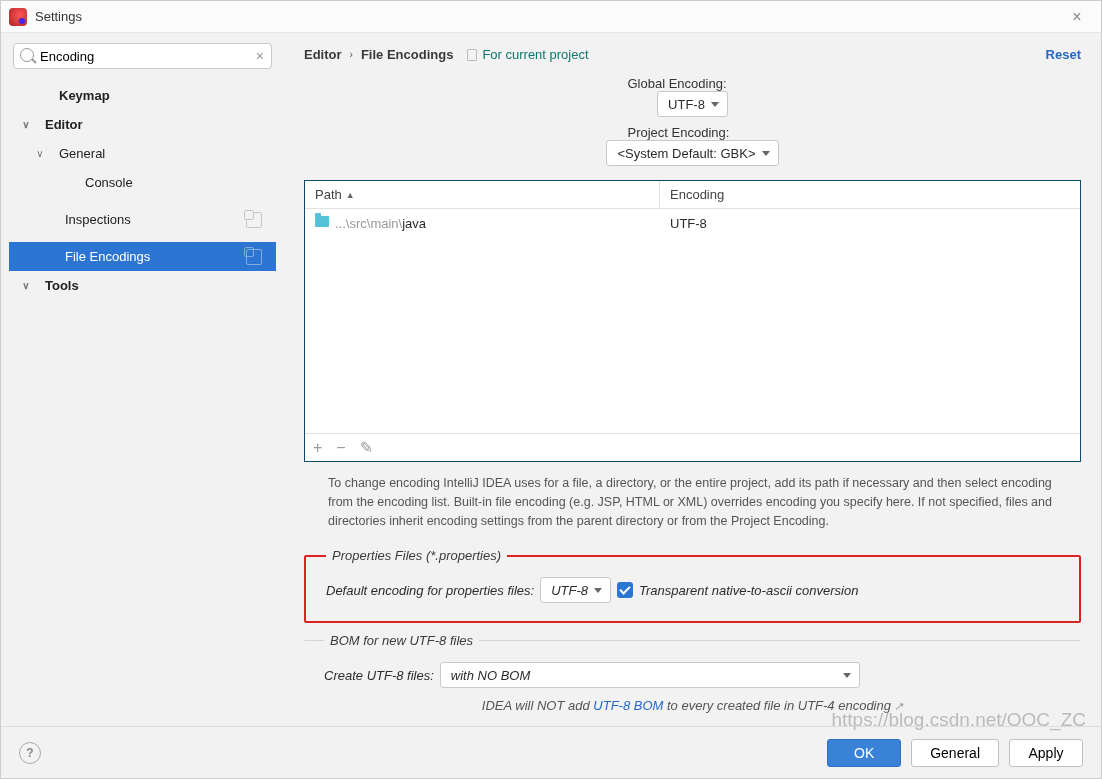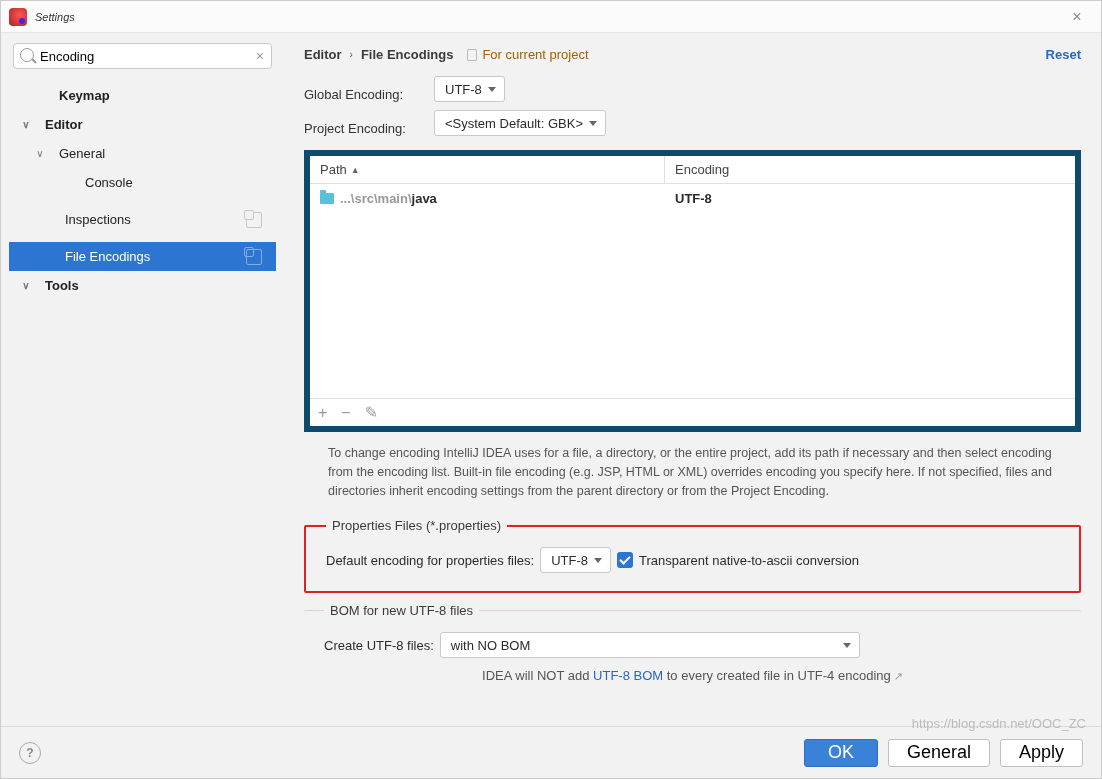--- a/index.html
+++ b/index.html
@@ -1,21 +1,21 @@
 <!DOCTYPE html>
 <html><head>
 <meta charset="utf-8">
 <style>
 * { box-sizing: border-box; margin: 0; padding: 0; }
 body { font-family: "Segoe UI", Arial, sans-serif; font-size: 13px; color: #2b2b2b; background: #f2f2f2; width: 1102px; height: 779px; overflow: hidden; }
 .dialog { width: 1102px; height: 779px; background: #f2f2f2; display: flex; flex-direction: column; border: 1px solid #ccc; }
 .titlebar { height: 32px; display: flex; align-items: center; padding: 0 8px; background: #fbfbfb; border-bottom: 1px solid #e6e6e6; }
 .titlebar .icon { width: 18px; height: 18px; background: radial-gradient(circle at 60% 40%, #f55, #a22); border-radius: 4px; margin-right: 8px; position: relative; }
 .titlebar .icon::after { content: ""; position: absolute; width: 6px; height: 6px; background: #42e; border-radius: 50%; top: 10px; left: 10px; }
-.titlebar .title { flex: 1; color: #333; font-size: 11px; font-style: italic; }
+.titlebar .title { flex: 1; color: #333; font-size: 13px; }
 .titlebar .close { width: 32px; text-align: center; color: #888; font-size: 16px; cursor: pointer; }
 .body { flex: 1; display: flex; overflow: hidden; }
 .sidebar { width: 283px; display: flex; flex-direction: column; padding: 10px 8px 8px 8px; }
 .search-wrap { padding: 0 4px 6px 4px; }
 .search { position: relative; }
 .search input { width: 100%; height: 26px; border: 1px solid #c9c9c9; border-radius: 4px; padding: 0 24px 0 26px; font-size: 13px; outline: none; background: #fff; }
 .search .mag { position: absolute; left: 7px; top: 5px; width: 14px; height: 14px; border: 1.5px solid #999; border-radius: 50%; }
 .search .mag::after { content: ""; position: absolute; width: 6px; height: 1.5px; background: #999; transform: rotate(45deg); top: 11px; left: 10px; }
 .search .clear { position: absolute; right: 8px; top: 5px; color: #999; font-size: 14px; cursor: pointer; }
 .tree { flex: 1; overflow: auto; padding-top: 6px; }
@@ -27,59 +27,59 @@
 .tree-row .copy { width: 16px; height: 16px; margin-right: 14px; opacity: .4; border: 1px solid #888; border-radius: 2px; position: relative; }
 .tree-row .copy::after { content: ""; position: absolute; width: 8px; height: 8px; border: 1px solid #888; border-radius: 2px; left: -3px; top: -3px; background: #f2f2f2; }
 .tree-row.selected .copy, .tree-row.selected .copy::after { border-color: #fff; background: transparent; }
 .indent1 { padding-left: 24px; }
 .indent2 { padding-left: 44px; margin-top: 8px; }
 .indent3 { padding-left: 64px; }
 .main { flex: 1; display: flex; flex-direction: column; padding: 14px 20px 0 20px; overflow: hidden; }
 .crumb-row { display: flex; align-items: center; margin-bottom: 14px; }
 .crumb-row .c { font-weight: 700; color: #3a3a3a; }
 .crumb-row .sep { margin: 0 8px; color: #555; font-size: 10px; }
-.crumb-row .proj { margin-left: 14px; color: #a16207; display: flex; align-items: center; gap: 5px; }
+.crumb-row .proj { margin-left: 14px; color: #0f766e; display: flex; align-items: center; gap: 5px; }
 .crumb-row .proj-ico { width: 10px; height: 12px; border: 1px solid #bbb; border-radius: 1px; }
 .crumb-row .reset { margin-left: auto; color: #2569c3; font-weight: 600; cursor: pointer; }
-.form-row { display: flex; align-items: flex-end; margin-bottom: 8px; }
+.form-row { display: flex; align-items: center; margin-bottom: 8px; flex-direction: column; }
 .form-row label { width: 130px; color: #333; }
 .dropdown { height: 26px; border: 1px solid #c9c9c9; border-radius: 3px; background: #fff; display: inline-flex; align-items: center; padding: 0 22px 0 10px; position: relative; cursor: pointer; font-size: 13px; }
 .dropdown::after { content: ""; position: absolute; right: 8px; top: 10px; border-left: 4px solid transparent; border-right: 4px solid transparent; border-top: 5px solid #666; }
 .dropdown.wide { width: 420px; justify-content: flex-start; }
-.table-box { border: 6px solid #0c4a6e; background: #fff; margin-top: 6px; display: flex; flex-direction: column; height: 282px; }
+.table-box { border: 1px solid #0c4a6e; background: #fff; margin-top: 6px; display: flex; flex-direction: column; height: 282px; }
 .table-head { display: flex; height: 28px; border-bottom: 1px solid #e0e0e0; }
 .th { display: flex; align-items: center; padding: 0 10px; color: #444; font-size: 13px; }
 .th.path { width: 355px; border-right: 1px solid #e0e0e0; }
 .th .sort { margin-left: 4px; font-size: 9px; color: #666; }
 .th.enc { flex: 1; }
 .table-body { flex: 1; overflow: auto; }
 .tr { display: flex; height: 28px; align-items: center; background: #fff; }
-.td { padding: 0 10px; display: flex; align-items: center; gap: 6px; font-weight: bold; }
+.td { padding: 0 10px; display: flex; align-items: flex-start; gap: 6px; }
 .td.path { width: 355px; }
 .td.enc { flex: 1; }
 .fld-ico { width: 14px; height: 11px; background: #55c2d9; border-radius: 1px; position: relative; }
 .fld-ico::before { content: ""; position: absolute; top: -3px; left: 0; width: 6px; height: 3px; background: #55c2d9; border-radius: 1px 1px 0 0; }
 .table-toolbar { height: 28px; border-top: 1px solid #e0e0e0; display: flex; align-items: center; padding: 0 8px; gap: 14px; }
 .tb-btn { color: #999; font-size: 16px; cursor: pointer; line-height: 1; }
 .help-text { padding: 12px 6px 8px 24px; color: #555; font-size: 12.5px; line-height: 1.5; }
-fieldset { border: 1px solid #d4d4d4; border-radius: 2px; padding: 14px 20px 18px 20px; margin-top: 10px; }
+fieldset { border: 1px solid #d4d4d4; border-radius: 2px; padding: 14px 20px 18px 20px; margin-top: 10px; font-style: italic; }
 fieldset.hl { border: 2px solid #d22; }
 legend { padding: 0 6px; color: #3a3a3a; font-size: 13px; }
 .fs-row { display: flex; align-items: center; gap: 6px; }
 .chk { width: 16px; height: 16px; background: #2d75d2; border-radius: 3px; display: inline-flex; align-items: center; justify-content: center; cursor: pointer; }
 .chk::after { content: ""; width: 4px; height: 8px; border: solid #fff; border-width: 0 2px 2px 0; transform: rotate(45deg); margin-top: -2px; }
 .bom-note { text-align: center; color: #555; margin-top: 10px; font-size: 13px; }
 .bom-note a { color: #2569c3; text-decoration: none; }
 .bom-note .ext { font-size: 11px; color: #999; margin-left: 3px; }
 .footer { height: 52px; border-top: 1px solid #dcdcdc; display: flex; align-items: center; padding: 0 18px; background: #f2f2f2; }
 .help-btn { width: 22px; height: 22px; border: 1.5px solid #aaa; border-radius: 50%; display: flex; align-items: center; justify-content: center; color: #888; font-size: 12px; cursor: pointer; font-weight: 700; }
 .btns { margin-left: auto; display: flex; gap: 10px; }
-.btn { height: 28px; min-width: 74px; padding: 0 18px; border: 1px solid #c0c0c0; border-radius: 3px; background: #fff; cursor: pointer; font-size: 18px; display: inline-flex; align-items: center; justify-content: center; }
+.btn { height: 28px; min-width: 74px; padding: 0 18px; border: 1px solid #c0c0c0; border-radius: 3px; background: #fff; cursor: pointer; font-size: 14px; display: inline-flex; align-items: center; justify-content: center; }
 .btn.primary { background: #3a82d8; border-color: #2f6fbf; color: #fff; }
-.watermark { position: absolute; right: 16px; bottom: 48px; color: #bbb; font-size: 13px; pointer-events: none; }
+.watermark { position: absolute; right: 16px; bottom: 48px; color: #bbb; font-size: 19px; pointer-events: none; }
 .path-light { color: #999; }
 </style>
 </head>
 <body>
 
 <div class="dialog">
   <div class="titlebar">
     <div class="icon"></div>
     <div class="title">Settings</div>
     <div class="close">×</div>

